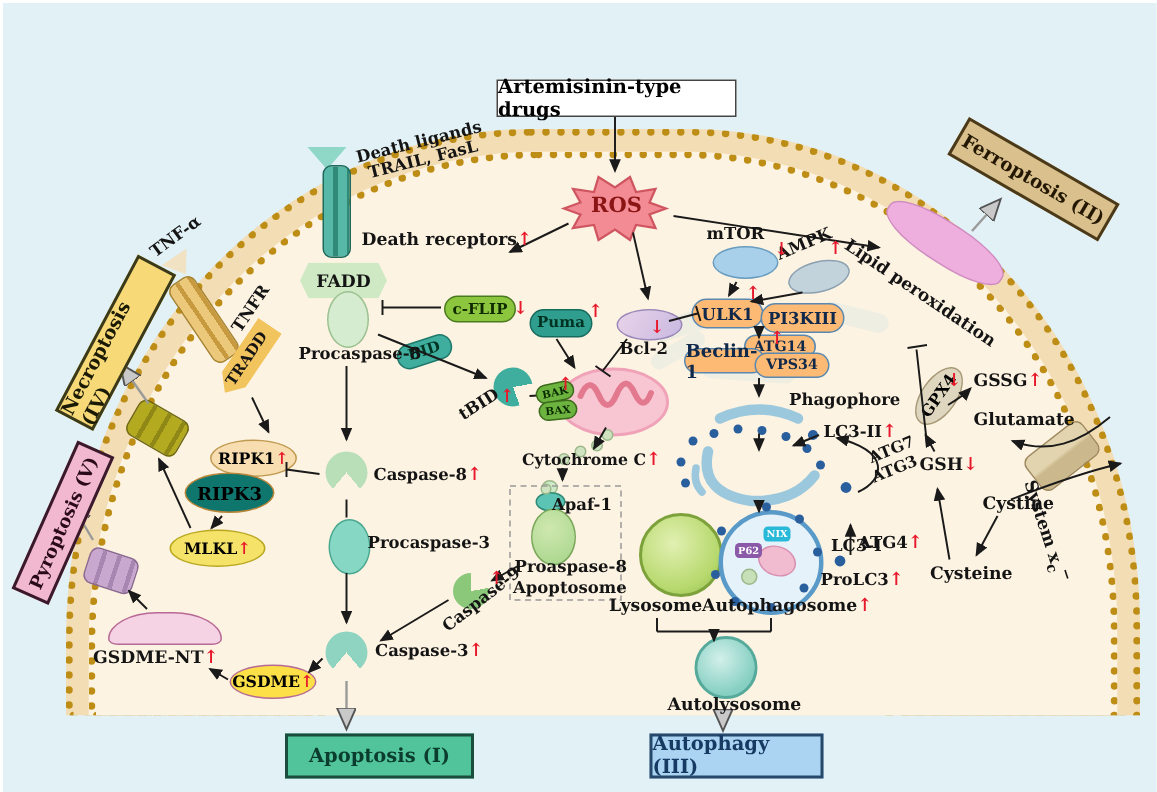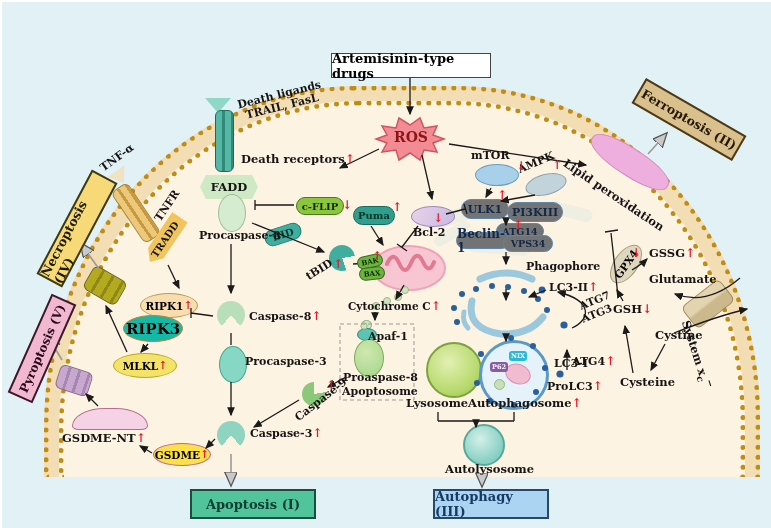--- a/index.html
+++ b/index.html
@@ -17,21 +17,21 @@
   
   .pill{border-radius:12px;display:flex;align-items:center;justify-content:center;font-weight:bold;z-index:3;}
   .ell{border-radius:50%;z-index:3;}
   .pac{border-radius:50%;z-index:3;}
   .dome{background:#f5d3e4;border:1.2px solid #b86a96;border-radius:40px 40px 8px 8px/22px 22px 5px 5px;z-index:3;}
   .chan{border-radius:6px;z-index:3;}
   .tri{width:0;height:0;z-index:3;}
   .lb{font-weight:bold;color:#141414;font-size:11px;white-space:nowrap;z-index:6;line-height:1.1;}
   .tr{font-weight:bold;color:#e8192c;font-size:12px;z-index:7;white-space:nowrap;}
   .obox{display:flex;align-items:center;justify-content:center;font-weight:bold;z-index:6;}
-  .bluepill{background:#737373;border:1.2px solid #5a88b0;color:#10284a;}
+  .bluepill{background:#fdba74;border:1.2px solid #5a88b0;color:#10284a;}
   svg{z-index:4;}
   .z5{z-index:5;}
 </style>
 </head>
 <body>
 
 <div id="canvas">
 
   <div class="abs m1"></div>
   <div class="abs m2"></div>
@@ -228,21 +228,21 @@
   <div class="abs lb" style="left:96px;top:150px;transform:rotate(-36deg);">TNF-α</div>
   <div class="abs tri" style="left:108px;top:168px;border-left:10px solid transparent;border-right:10px solid transparent;border-top:14px solid #f0e2c2;transform:rotate(-34deg);"></div>
   <div class="abs chan" style="left:124px;top:180px;width:18px;height:60px;background:repeating-linear-gradient(90deg,#ecc87a 0 6px,#c79a40 6px 9px);border:1px solid #a8832e;transform:rotate(-34deg);"></div>
   <div class="abs lb" style="left:148px;top:198px;transform:rotate(-56deg);">TNFR</div>
   <div class="abs lb" style="left:136px;top:228px;width:54px;height:19px;line-height:19px;text-align:center;font-size:10px;background:#f2c45e;clip-path:polygon(0 50%,20% 0,100% 0,100% 100%,20% 100%);transform:rotate(-56deg);z-index:3;">TRADD</div>
 
   <div class="abs ell" style="left:138px;top:291px;width:56px;height:23px;background:#f7ddb0;border:1.2px solid #c09a50;display:flex;align-items:center;justify-content:center;font-weight:bold;font-size:10.5px;">
     <span>RIPK1</span>
       <span class="tr" style="font-size:11px;">↑</span>
   </div>
-  <div class="abs ell" style="left:121px;top:313px;width:58px;height:25px;background:#14b8a6;border:1.2px solid #b8863a;display:flex;align-items:center;justify-content:center;font-weight:bold;font-size:15px;">RIPK3</div>
+  <div class="abs ell" style="left:121px;top:313px;width:58px;height:25px;background:#0f766e;border:1.2px solid #b8863a;display:flex;align-items:center;justify-content:center;font-weight:bold;font-size:12px;">RIPK3</div>
   <div class="abs ell" style="left:111px;top:351px;width:62px;height:23px;background:#f5e268;border:1.2px solid #b8a820;display:flex;align-items:center;justify-content:center;font-weight:bold;font-size:10.5px;">
     <span>MLKL</span>
       <span class="tr" style="font-size:11px;">↑</span>
   </div>
 
   <div class="abs chan" style="left:84px;top:270px;width:36px;height:25px;background:repeating-linear-gradient(90deg,#b3aa1f 0 8px,#8f8816 8px 11px);border:1px solid #6f680e;transform:rotate(30deg);"></div>
   <div class="abs chan" style="left:55px;top:366px;width:32px;height:23px;background:repeating-linear-gradient(90deg,#c9a8d0 0 7px,#a886b2 7px 10px);border:1px solid #8a6a94;transform:rotate(18deg);"></div>
 
   <div class="abs ell" style="left:151px;top:441px;width:56px;height:21px;background:#fde047;border:1.2px solid #b86a96;display:flex;align-items:center;justify-content:center;font-weight:bold;font-size:10.5px;">
     <span>GSDME</span>

